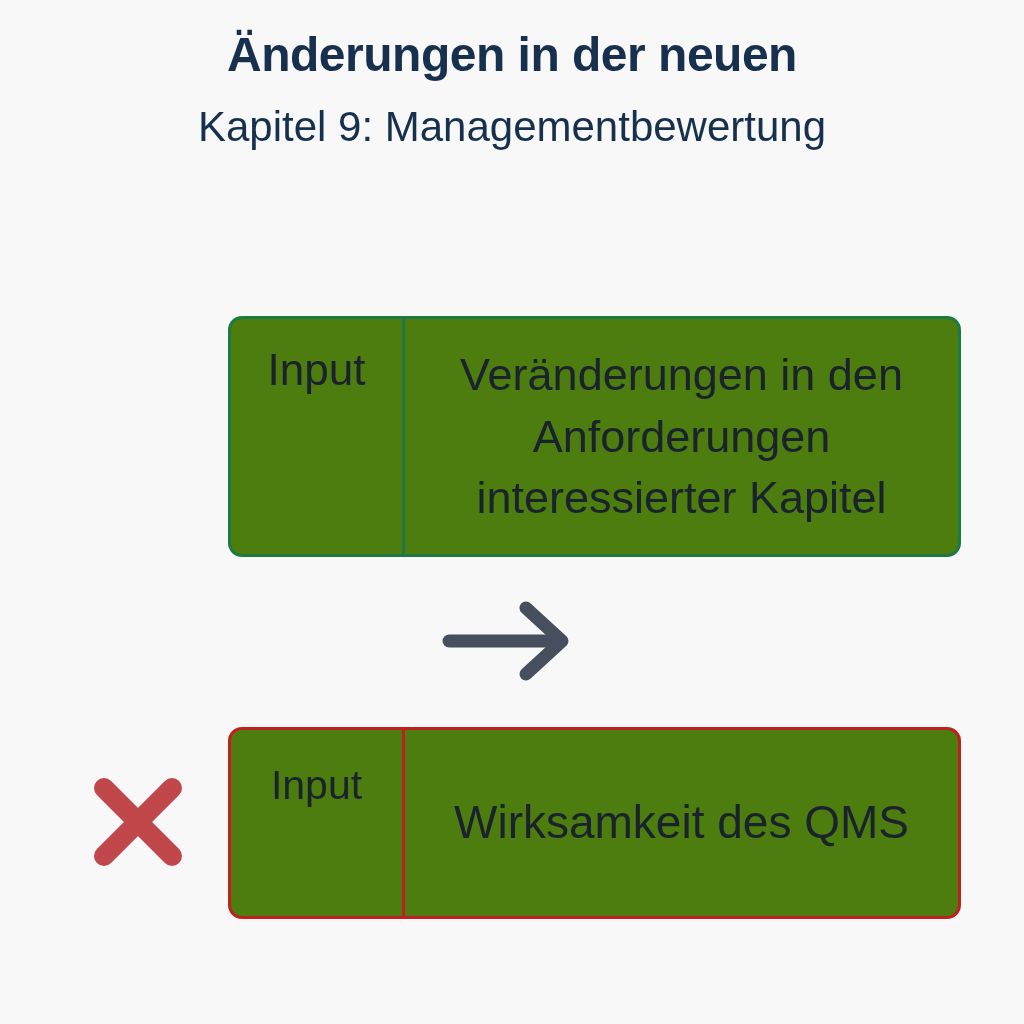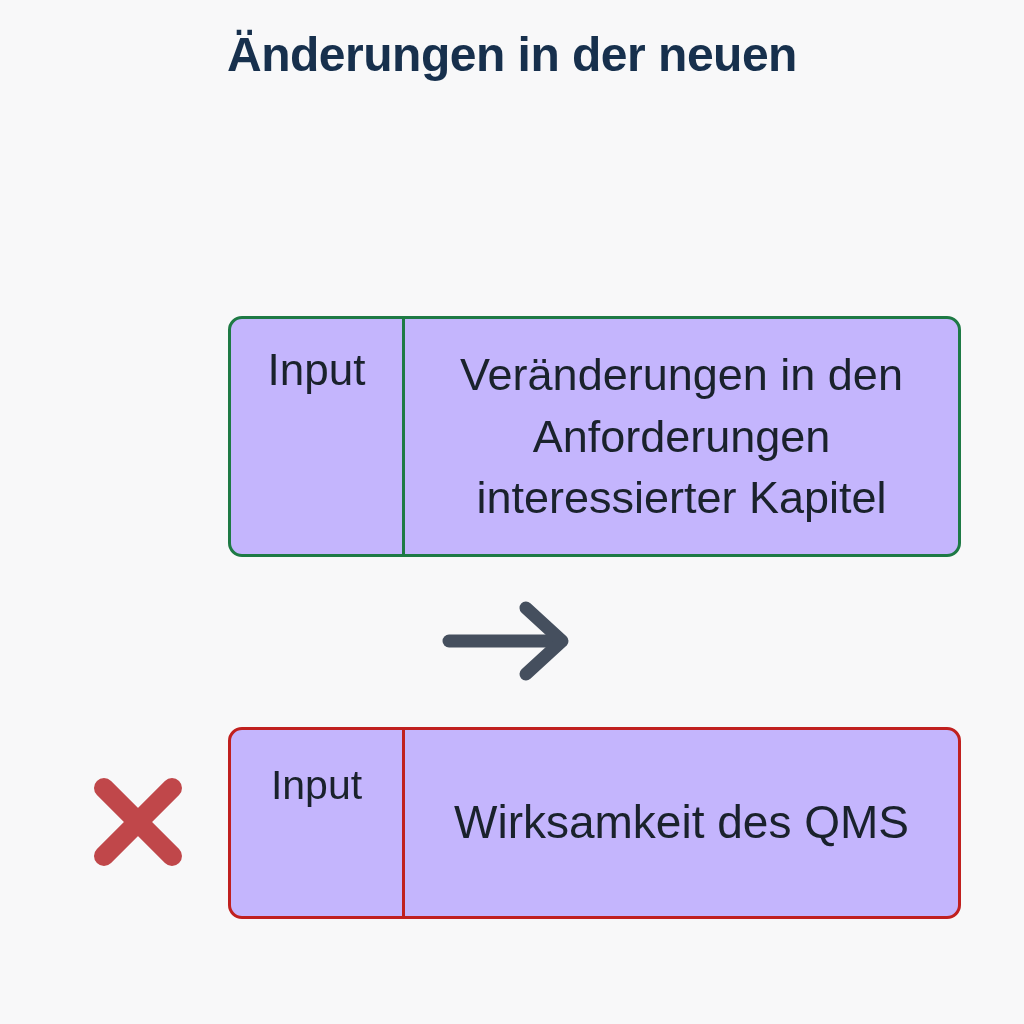--- a/index.html
+++ b/index.html
@@ -48,21 +48,21 @@
     padding-top: 22px;
     font-size: 42px;
     font-weight: normal;
     line-height: 1.1;
     color: #17304d;
   }
 
   
   .row-box {
     position: absolute;
-    background: #c4b5fd;
+    background: #4d7c0f;
     border-radius: 14px;
     box-sizing: border-box;
     display: flex;
     align-items: stretch;
     overflow: hidden;
   }
   .row-box.green {
     left: 228px;
     top: 316px;
     width: 733px;
@@ -152,20 +152,21 @@
 </style>
 </head>
 <body>
 
 <div class="canvas">
 
   <div class="header">
     <h1 class="title">
       <span class="title-line">Änderungen in der neuen</span>
     </h1>
+    <p class="subtitle">Kapitel 9: Managementbewertung</p>
   </div>
 
   <div class="row-box green">
     <div class="cell-label">
       <span class="cell-label-text">Input</span>
     </div>
     <div class="cell-value">
       <span class="cell-value-text">
         <span>Veränderungen in den</span><br>
         <span>Anforderungen</span><br>

